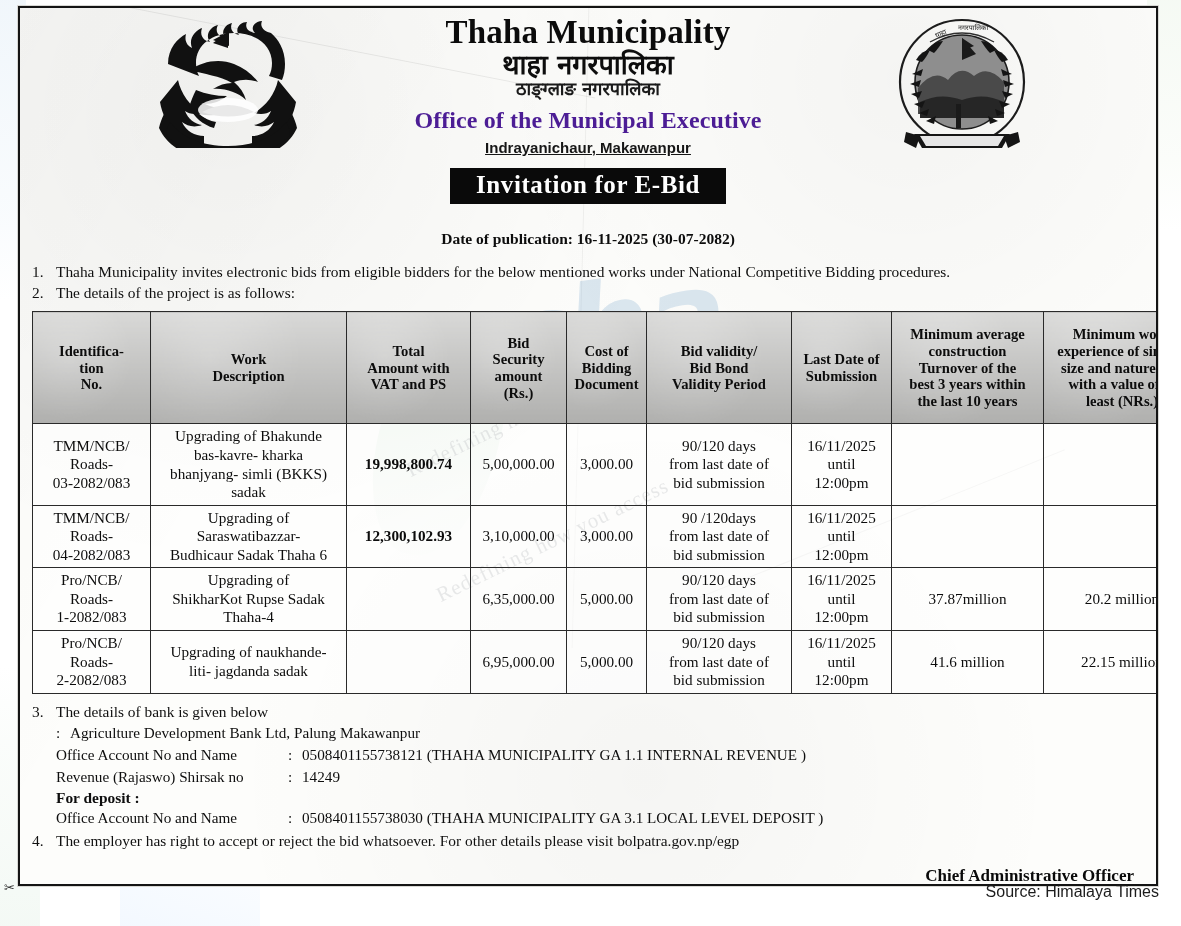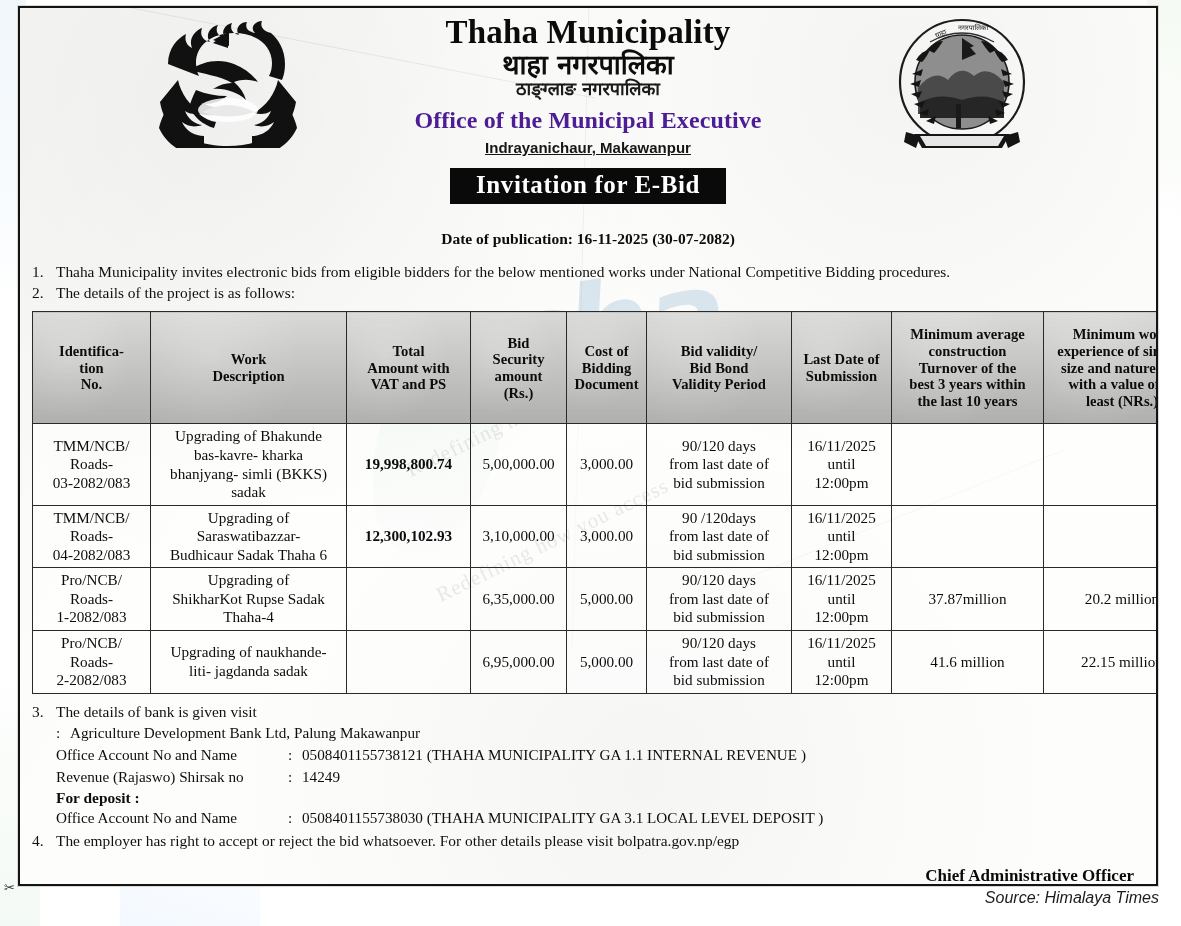--- a/index.html
+++ b/index.html
@@ -215,22 +215,22 @@
   .kv .v { flex: 1; }
 
   .sign {
     position: relative; z-index: 3;
     text-align: right; margin: 14px 22px 0 0;
     font-size: 17px; font-weight: 700; color: #0a0a0a;
     font-family: "Liberation Serif", serif;
   }
 
   .source {
-    position: absolute; right: 22px; bottom: 19px; z-index: 4;
-    font-size: 16px; font-style: italic; color: #1c1c1c;
+    position: absolute; right: 22px; bottom: 25px; z-index: 4;
+    font-size: 16px; color: #1c1c1c;
     font-family: "Liberation Sans", sans-serif;
   }
 
   .corner-mark {
     position: absolute; left: 4px; top: 880px; z-index: 4;
     font-size: 13px; color: #333; font-family: "DejaVu Sans", sans-serif;
   }
 </style>
 </head>
 <body>
@@ -439,21 +439,21 @@
             <td>41.6 million</td>
             <td>22.15 million</td>
           </tr>
         </tbody>
       </table>
     </div>
 
     <div class="bank">
       <div class="li">
         <span class="num">3.</span>
-        <span class="txt">The details of bank is given visit</span>
+        <span class="txt">The details of bank is given below</span>
       </div>
 
       <div class="bank-sub">
 
         <div class="kv">
           <span class="sep">:</span>
           <span class="v">Agriculture Development Bank Ltd, Palung Makawanpur</span>
         </div>
         <div class="kv">
           <span class="k">Office Account No and  Name</span>

